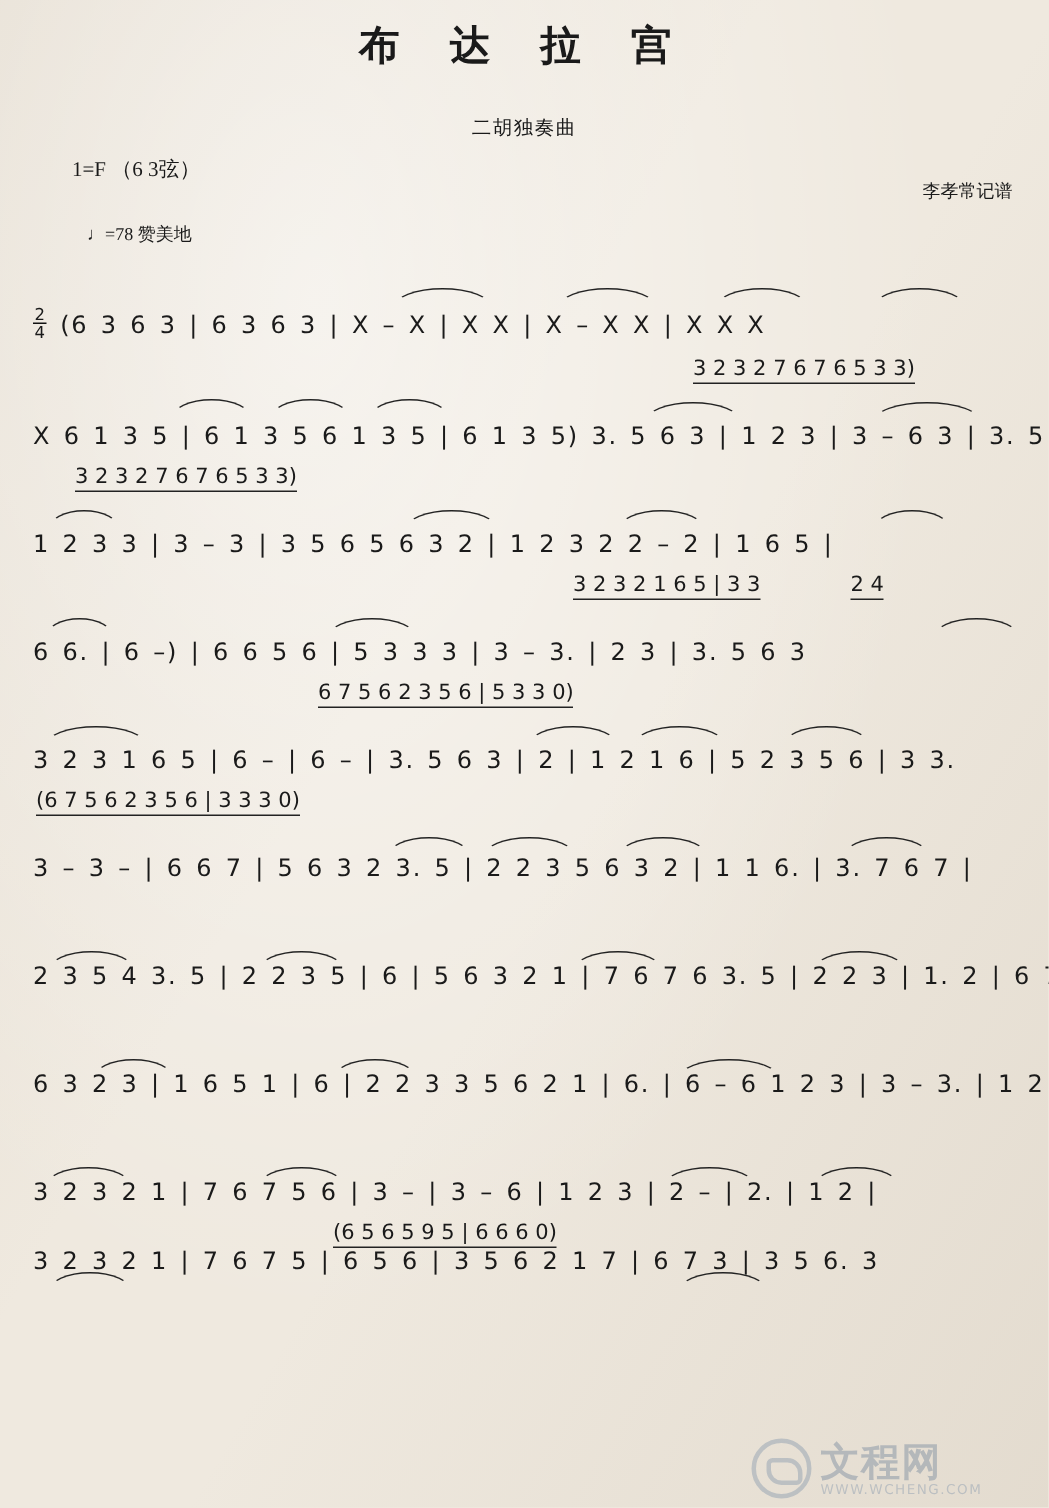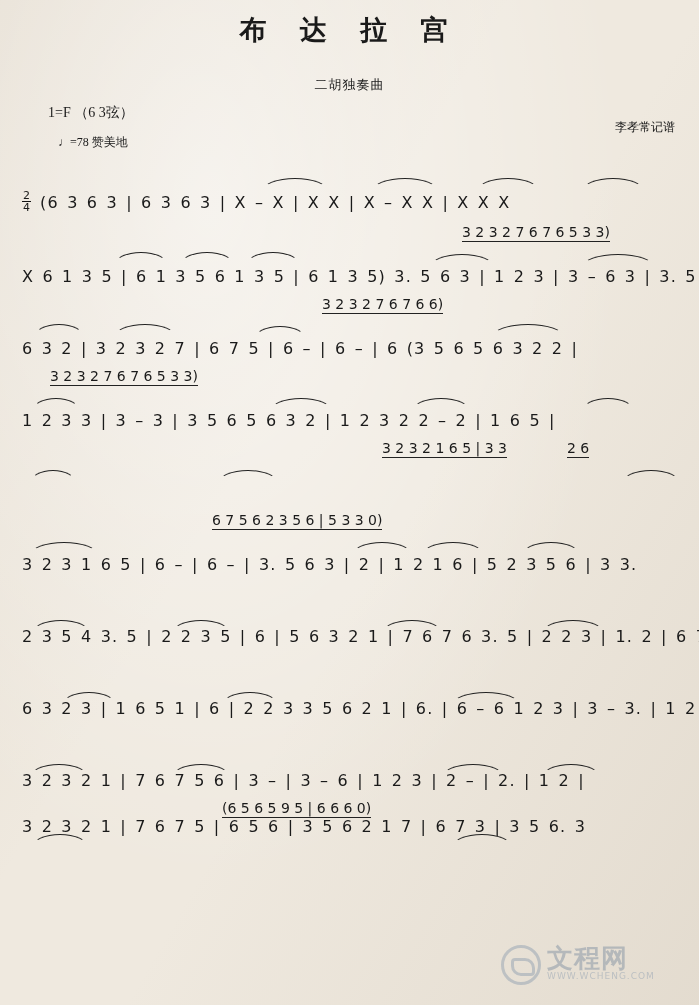--- a/index.html
+++ b/index.html
@@ -58,21 +58,21 @@
   .composer {
     position: absolute;
     right: 24px;
     top: 2px;
     font-size: 12px;
     margin-top: 13px;
   }
   .tempo-row {
     position: relative;
     height: 18px;
-    margin-top: 10px;
+    margin-top: 24px;
   }
   .tempo {
     position: absolute;
     left: 58px;
     top: 0;
     font-size: 12px;
   }
   
   .staff {
     position: relative;
@@ -142,21 +142,21 @@
     padding-bottom: 1px;
   }
   .watermark {
     position: absolute;
     right: 8px;
     bottom: 6px;
     width: 190px;
     height: 54px;
     opacity: 0.55;
     display: flex;
-    align-items: flex-start;
+    align-items: flex-end;
     gap: 6px;
   }
   .wm-circle {
     width: 34px; height: 34px;
     border-radius: 50%;
     border: 3px solid #9aa7b5;
     position: relative;
     flex: 0 0 auto;
   }
   .wm-circle::after{
@@ -230,77 +230,80 @@
       <div class="slur" style="left:158px; top:14px; width:52px;"></div>
       <div class="slur" style="left:224px; top:14px; width:52px;"></div>
       <div class="slur" style="left:408px; top:16px; width:62px;"></div>
       <div class="slur" style="left:560px; top:16px; width:70px;"></div>
     </div>
     <div class="staff-inner">
       <span class="notes">X   6 1 3 5 | 6 1 3 5  6 1 3 5 | 6 1 3 5)  3. 5  6 3  | 1 2 3  | 3  –  6 3  | 3. 5</span>
     </div>
   </div>
 
-  <div class="staff">
-    <div class="grace-layer">
-      <div class="grace" style="left:300px; top:0;">3 2 3 2  7 6 7 6  6)</div>
-    </div>
-    <div class="slur-layer">
-      <div class="slur" style="left:12px; top:14px; width:48px;"></div>
-      <div class="slur" style="left:92px; top:14px; width:60px;"></div>
-      <div class="slur" style="left:232px; top:16px; width:50px;"></div>
-      <div class="slur" style="left:470px; top:14px; width:70px;"></div>
-    </div>
-    <div class="staff-inner">
-      <span class="notes">6 3  2  | 3 2 3 2 7 | 6   7 5 | 6  –  | 6  –  | 6   (3 5 6 5  6 3 2  2  |</span>
-    </div>
-  </div>
 
   <div class="staff">
     <div class="grace-layer">
       <div class="grace" style="left:28px; top:0;">3 2 3 2  7 6 7 6  5 3   3)</div>
     </div>
     <div class="slur-layer">
       <div class="slur" style="left:10px; top:16px; width:46px;"></div>
       <div class="slur" style="left:248px; top:16px; width:60px;"></div>
       <div class="slur" style="left:390px; top:16px; width:56px;"></div>
       <div class="slur" style="left:560px; top:16px; width:50px;"></div>
     </div>
     <div class="staff-inner">
       <span class="notes">1 2 3  3  | 3  –  3  | 3 5 6 5  6 3  2  | 1 2 3 2  2  –  2  | 1 6 5 |</span>
     </div>
   </div>
 
   <div class="staff">
     <div class="grace-layer">
       <div class="grace" style="left:360px; top:0;">3 2 3  2 1 6 5 | 3   3</div>
-      <div class="grace" style="left:545px; top:0;">2 6</div>
+      <div class="grace" style="left:545px; top:0;">2 4</div>
     </div>
     <div class="slur-layer">
       <div class="slur" style="left:8px; top:16px; width:44px;"></div>
       <div class="slur" style="left:196px; top:16px; width:58px;"></div>
       <div class="slur" style="left:600px; top:16px; width:56px;"></div>
+    </div>
+    <div class="staff-inner">
+      <span class="notes">6   6.   | 6   –)  | 6   6   5 6 | 5   3   3 3 | 3  –  3.  | 2 3  | 3. 5  6 3</span>
     </div>
   </div>
 
   <div class="staff">
     <div class="grace-layer">
       <div class="grace" style="left:190px; top:0;">6 7 5 6  2 3 5 6 | 5 3   3 0)</div>
     </div>
     <div class="slur-layer">
       <div class="slur" style="left:8px; top:16px; width:66px;"></div>
       <div class="slur" style="left:330px; top:16px; width:58px;"></div>
       <div class="slur" style="left:400px; top:16px; width:60px;"></div>
       <div class="slur" style="left:500px; top:16px; width:56px;"></div>
     </div>
     <div class="staff-inner">
       <span class="notes">3 2 3 1 6 5 | 6  –  | 6  –  | 3. 5 6 3 | 2  | 1 2 1 6 | 5   2 3 5 6 | 3  3.</span>
     </div>
   </div>
 
+  <div class="staff">
+    <div class="grace-layer">
+      <div class="grace" style="left:2px; top:0;">(6 7 5 6  2 3 5 6 | 3 3   3 0)</div>
+    </div>
+    <div class="slur-layer">
+      <div class="slur" style="left:236px; top:18px; width:54px;"></div>
+      <div class="slur" style="left:300px; top:18px; width:60px;"></div>
+      <div class="slur" style="left:390px; top:18px; width:58px;"></div>
+      <div class="slur" style="left:540px; top:18px; width:56px;"></div>
+    </div>
+    <div class="staff-inner">
+      <span class="notes">3  –  3  –  | 6 6   7 | 5 6 3 2  3. 5 | 2 2 3  5 6 3 2 | 1  1  6. | 3. 7 6 7 |</span>
+    </div>
+  </div>
 
   <div class="staff">
     <div class="slur-layer">
       <div class="slur" style="left:10px; top:22px; width:56px;"></div>
       <div class="slur" style="left:150px; top:22px; width:56px;"></div>
       <div class="slur" style="left:360px; top:22px; width:58px;"></div>
       <div class="slur" style="left:520px; top:22px; width:60px;"></div>
     </div>
     <div class="staff-inner">
       <span class="notes">2 3 5 4  3. 5 | 2 2 3 5 | 6 | 5 6 3 2  1 | 7 6 7 6  3. 5 | 2 2 3 | 1. 2 | 6 7 5 6 | 3 |</span>

